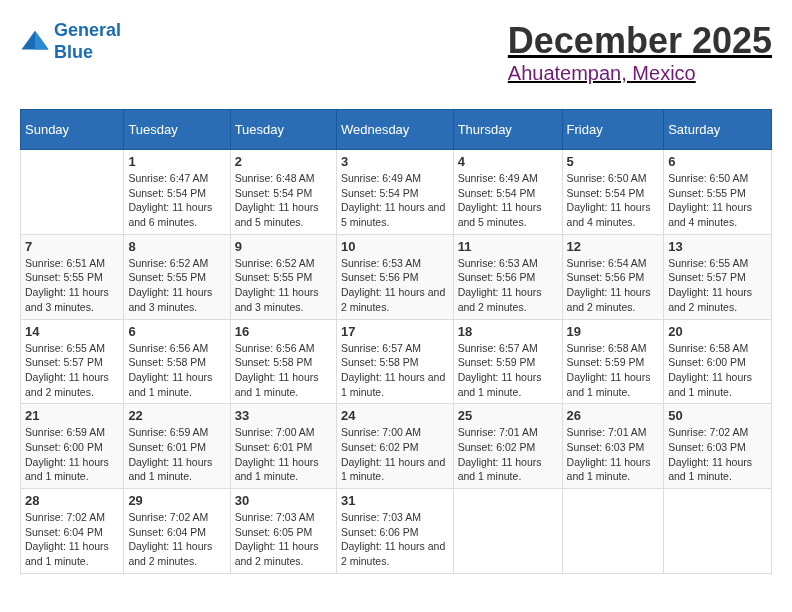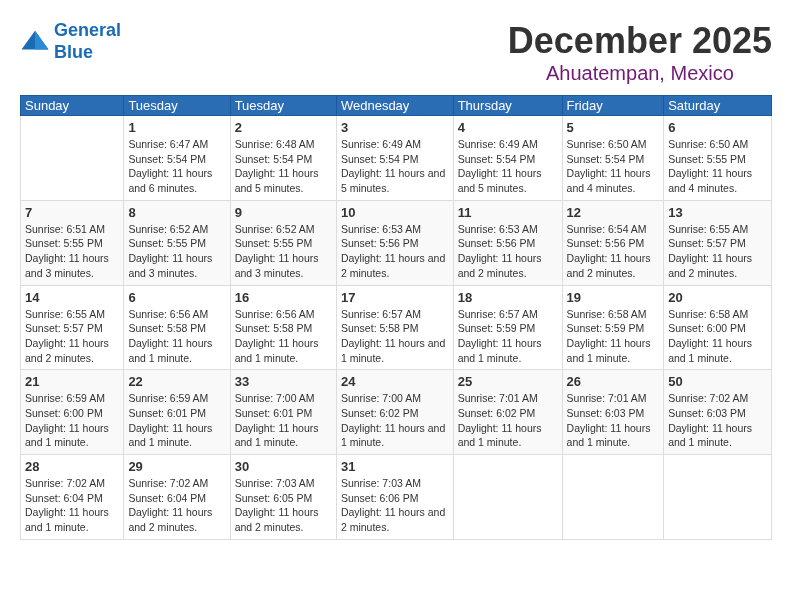--- a/index.html
+++ b/index.html
@@ -7,21 +7,21 @@
       font-family: Arial, sans-serif;
       background: #fff;
       width: 792px;
       min-height: 612px;
       padding: 20px;
     }
     .header {
       display: flex;
       justify-content: space-between;
       align-items: flex-start;
-      margin-bottom: 10px;
+      margin-bottom: 24px;
       gap: 48px;
     }
     .logo {
       display: flex;
       align-items: center;
     }
     .logo-text {
       font-size: 18px;
       font-weight: bold;
       color: #333;
@@ -29,42 +29,43 @@
     }
     .logo-text span {
       color: #1a6cb5;
     }
     .logo-icon {
       width: 30px;
       height: 30px;
       margin-right: 4px;
     }
     .title-section {
-      text-align: center;
+      text-align: left;
+      text-decoration: underline;
     }
     .month-title {
       font-size: 36px;
       font-weight: bold;
       color: #333;
     }
     .location {
       font-size: 20px;
       color: #701a75;
     }
     table {
       width: 100%;
       border-collapse: collapse;
       font-size: 11px;
     }
     thead tr {
       background-color: #2a6db5;
       color: white;
     }
     thead th {
-      padding: 2px 4px;
+      padding: 12px 4px;
       text-align: left;
       font-size: 13px;
       font-weight: normal;
       border: 1px solid #1a5a9a;
     }
     tbody tr {
       border-bottom: 1px solid #ccc;
     }
     tbody td {
       padding: 4px 4px;

